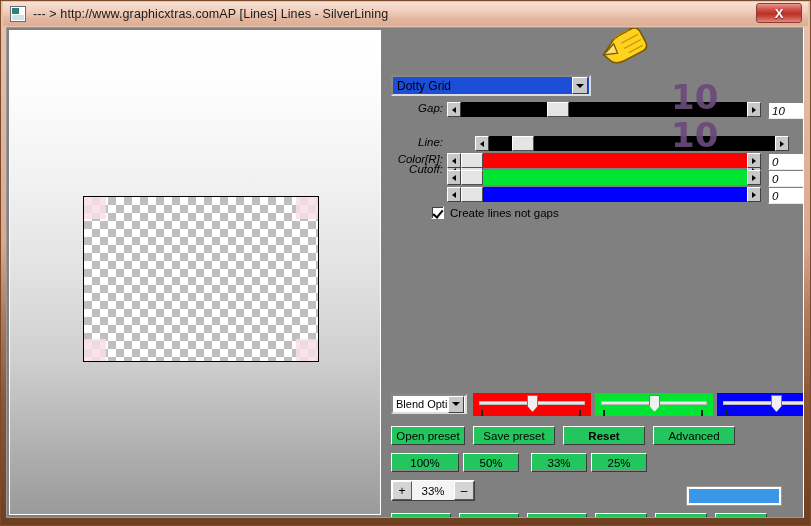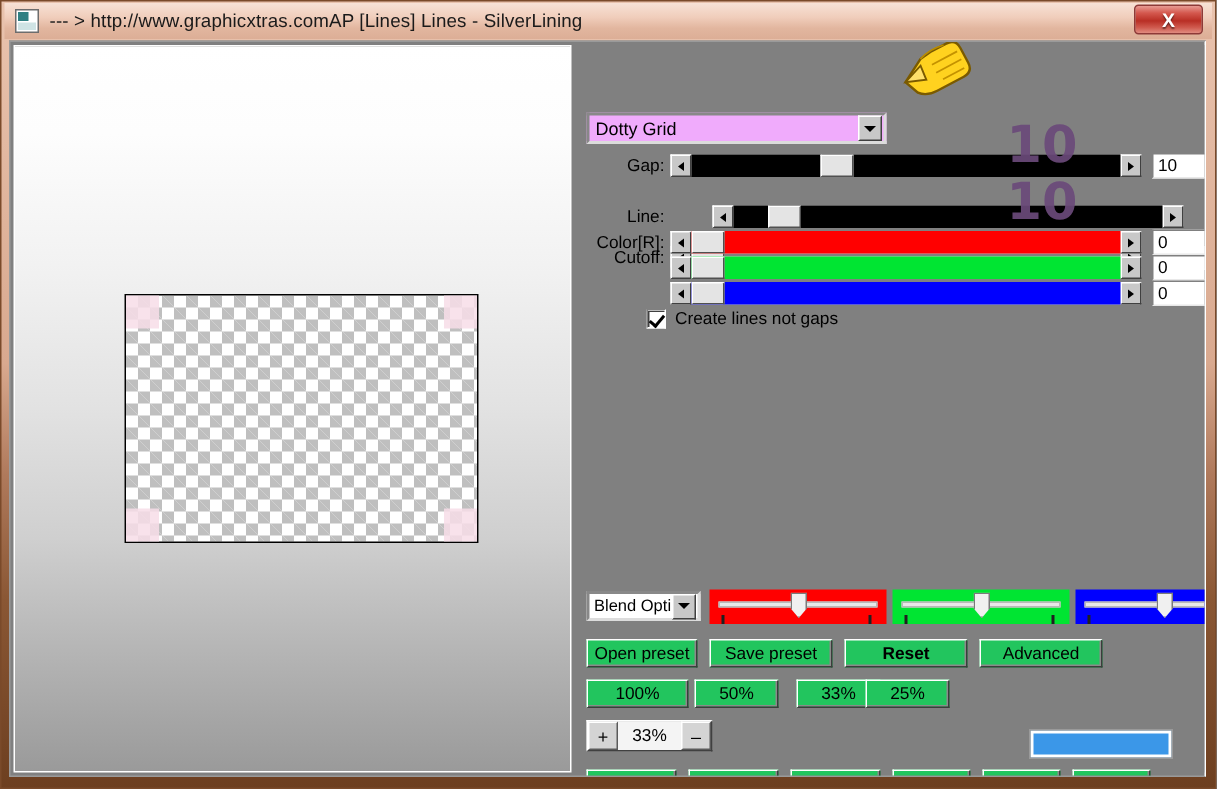--- a/index.html
+++ b/index.html
@@ -139,21 +139,21 @@
     width: 420px; height: 485px;
     background: #808080;
   }
 
   
   #preset-combo {
     position: absolute;
     left: 8px; top: 45px;
     width: 200px; height: 21px;
     display: flex; align-items: center;
-    background:#f0abfc;
+    background:#1d4ed8;
     border: 2px inset #dcdcdc;
     box-sizing: border-box;
     cursor: pointer;
   }
   #preset-combo .cb-text {
     flex: 1;
     font-size: 12px;
     color: #000;
     padding-left: 4px;
     white-space: nowrap; overflow: hidden;
@@ -200,21 +200,21 @@
     opacity: .92;
   }
   #annot-gap  { left: 288px; top: 50px; }
   #annot-line { left: 288px; top: 88px; }
 
   
   .srow {
     position: absolute;
     left: 0;
     width: 420px; height: 17px;
-    display: flex; align-items: center;
+    display: flex; align-items: flex-start; font-style: italic;
   }
   .srow-label {
     width: 60px;
     text-align: right;
     font-size: 11.5px;
     color: #000;
     padding-right: 4px;
     flex: none;
     white-space: nowrap;
   }
@@ -565,21 +565,21 @@
         </div>
 
       <div id="button-host">
           <div class="btn" style="left: 8px; top: 396px; width: 74px; height: 19px;">Open preset</div>
           <div class="btn" style="left: 90px; top: 396px; width: 82px; height: 19px;">Save preset</div>
           <div class="btn" style="left: 180px; top: 396px; width: 82px; height: 19px; font-weight: bold;">Reset</div>
           <div class="btn" style="left: 270px; top: 396px; width: 82px; height: 19px;">Advanced</div>
           <div class="btn" style="left: 8px; top: 423px; width: 68px; height: 19px;">100%</div>
           <div class="btn" style="left: 80px; top: 423px; width: 56px; height: 19px;">50%</div>
           <div class="btn" style="left: 148px; top: 423px; width: 56px; height: 19px;">33%</div>
-          <div class="btn" style="left: 194px; top: 423px; width: 56px; height: 19px;">25%</div>
+          <div class="btn" style="left: 208px; top: 423px; width: 56px; height: 19px;">25%</div>
           <div class="btn" style="left: 8px; top: 483px; width: 60px; height: 20px;">
             <span><u>O</u>K</span>
           </div>
           <div class="btn" style="left: 76px; top: 483px; width: 60px; height: 20px;">
             <span>C<u>a</u>ncel</span>
           </div>
           <div class="btn" style="left: 144px; top: 483px; width: 60px; height: 20px;">
             <span><u>X</u>treme</span>
           </div>
           <div class="btn" style="left: 212px; top: 483px; width: 52px; height: 20px;">

